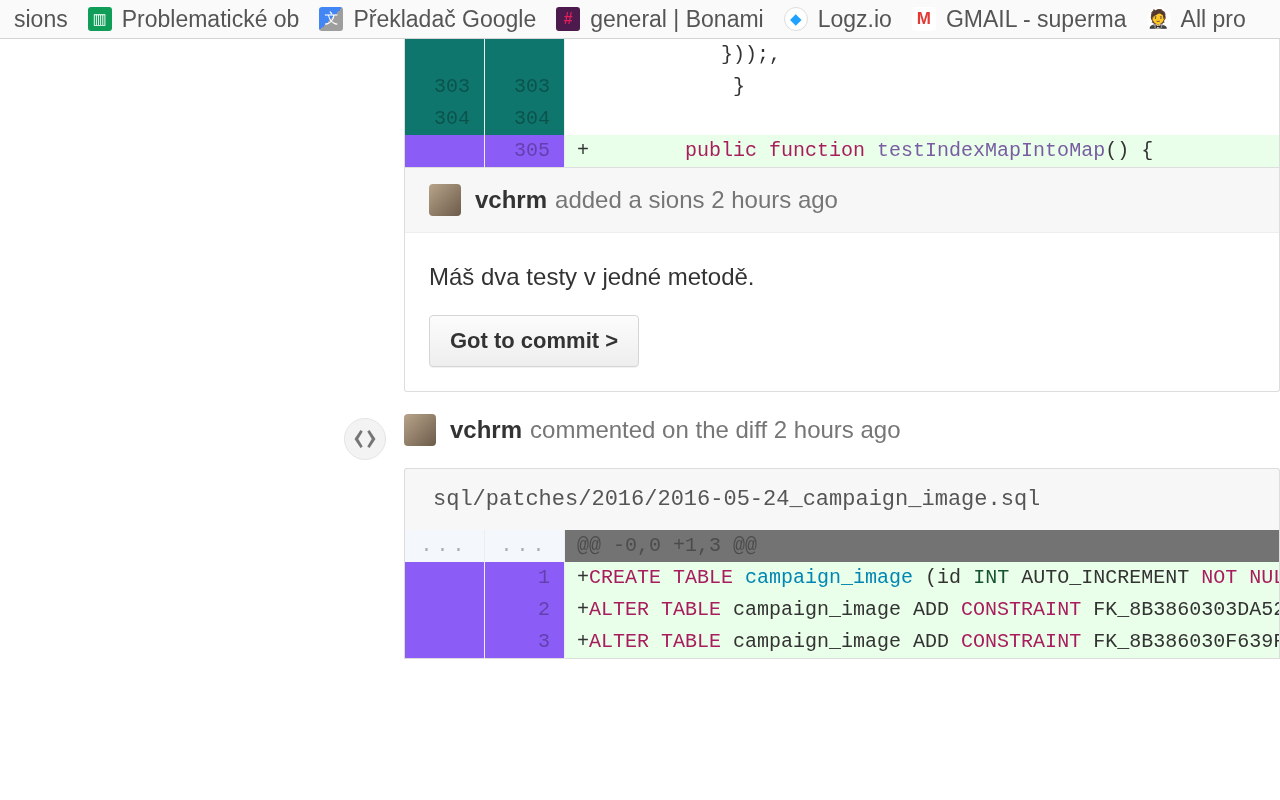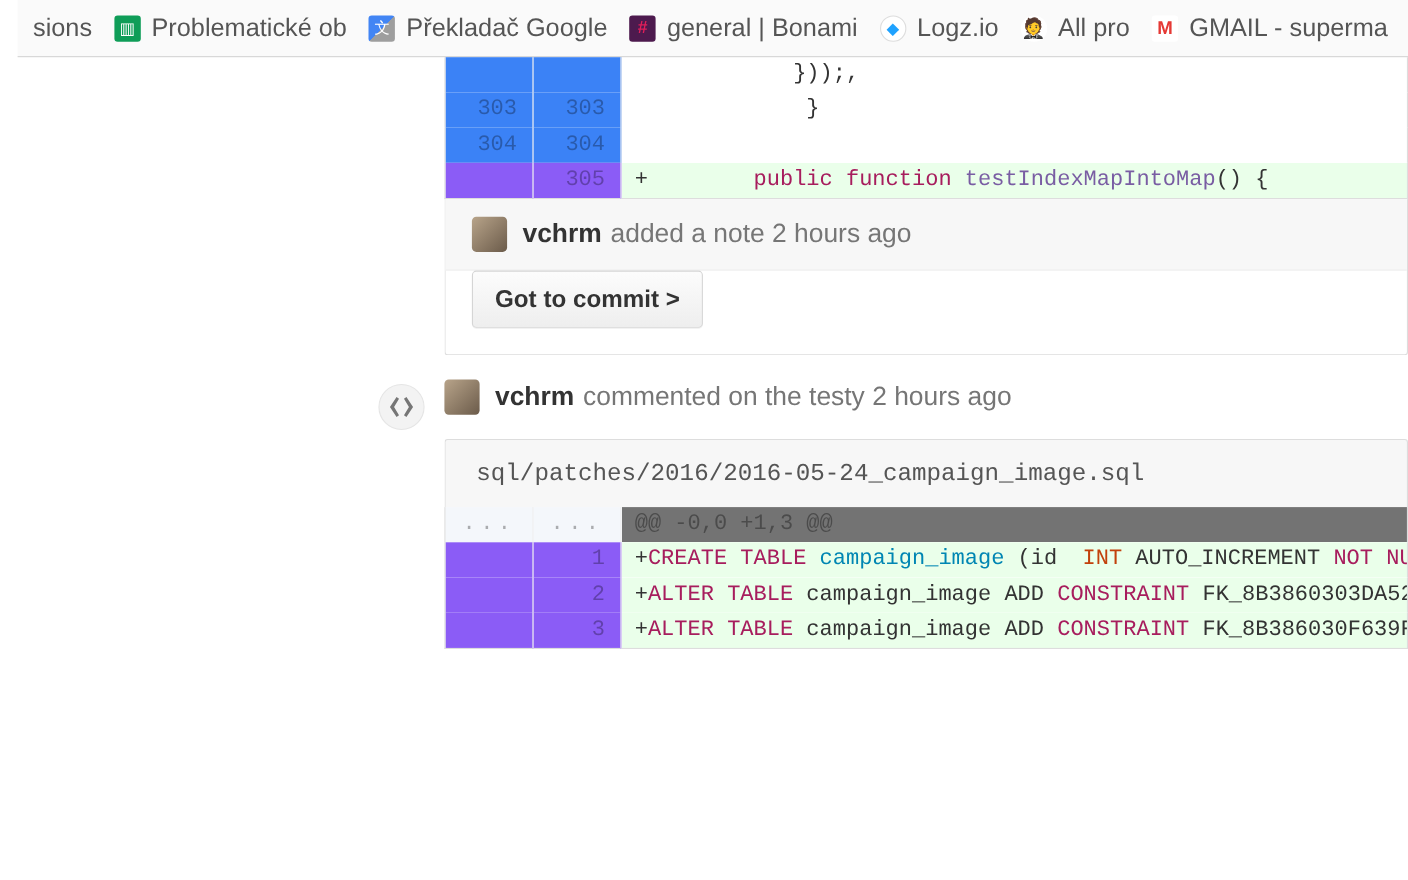--- a/index.html
+++ b/index.html
@@ -8,27 +8,26 @@
     font-size: 13px;
     color: #333;
     background: #fff;
     overflow: hidden;
   }
 
   
   .bookmarks-bar {
     display: flex;
     align-items: center;
-    height: 52px;
+    height: 39px;
     background: #fafafa;
     border-bottom: 1px solid #d4d4d4;
     padding: 0 4px;
     overflow: hidden;
     white-space: nowrap;
-    margin-left: 16px;
   }
   .bookmark {
     display: flex;
     align-items: center;
     font-size: 23px;
     color: #555;
     padding: 0 10px;
     height: 100%;
     cursor: pointer;
   }
@@ -79,39 +78,39 @@
     vertical-align: top;
   }
   .ln {
     width: 80px;
     min-width: 80px;
     text-align: right;
     color: rgba(0,0,0,0.3);
     padding-right: 14px !important;
     border-right: 1px solid #eee;
     user-select: none;
-    background: #3b82f6;
+    background: #0f766e;
   }
   .ln.sep { border-right: 1px solid #eee; }
   .code {
     white-space: pre;
     padding-left: 12px !important;
     overflow: hidden;
   }
   tr.context .code { color: #333; }
   tr.addition .ln { background: #8b5cf6; }
   tr.addition .code { background: #eaffea; }
   tr.hunk .ln { background:#f4f7fb;color:rgba(0,0,0,0.3);}
   tr.hunk .code{ background:#737373;color:rgba(0,0,0,0.35);}
 
   
   .k-kw{color:#a71d5d;}
   .k-fn{color:#795da3;}
   .k-tbl{color:#0086b3;}
-  .k-type{color:#c2410c;margin-left:11px;}
+  .k-type{color:#14532d;}
   .k-const{color:#a71d5d;}
 
   
   .inline-comment {
     border: 1px solid #ddd;
     border-top: none;
     border-radius: 0 0 3px 3px;
     margin-bottom: 22px;
     background:#fff;
   }
@@ -203,26 +202,26 @@
     </a>
     <a class="bookmark">
       <span class="favicon fv-slack"></span>
       <span class="label">general | Bonami</span>
     </a>
     <a class="bookmark">
       <span class="favicon fv-logz"></span>
       <span class="label">Logz.io</span>
     </a>
     <a class="bookmark">
+      <span class="favicon fv-gmail"></span>
+      <span class="label">GMAIL - superma</span>
+    </a>
+    <a class="bookmark">
       <span class="favicon fv-jenkins"></span>
       <span class="label">All pro</span>
-    </a>
-    <a class="bookmark">
-      <span class="favicon fv-gmail"></span>
-      <span class="label">GMAIL - superma</span>
     </a>
   </div>
 
 <div class="page">
 
   <table class="diff-table">
     <tbody id="diff1-body">
       <tr class="context">
         <td class="ln"></td>
           <td class="ln sep"></td>
@@ -243,40 +242,41 @@
           <td class="ln sep">305</td>
           <td class="code">+        <span class="k-kw">public</span> <span class="k-kw">function</span> <span class="k-fn">testIndexMapIntoMap</span>() {</td>
         </tr>
       </tbody>
   </table>
 
   <div class="inline-comment">
     <div class="inline-comment-header">
       <span class="avatar"></span>
       <a class="user">vchrm</a>
-      <span>added a note</span>
+      <span>added a sions</span>
       <span>&nbsp;</span>
       <a>2 hours ago</a>
     </div>
+    <div class="inline-comment-body">Máš dva testy v jedné metodě.</div>
     <div class="inline-comment-actions">
       <button class="btn">Got to commit &gt;</button>
     </div>
   </div>
 
 
   <div class="timeline-event">
     <span class="timeline-badge">
       <svg width="22" height="18" viewBox="0 0 14 12">
           <path fill="#767676" d="M4 0L0 6l4 6 1.5-1L2.5 6l3-5L4 0zm6 0l-1.5 1 3 5-3 5L10 12l4-6-4-6z"></path>
         </svg>
     </span>
     <div class="timeline-header">
       <span class="avatar"></span>
       <a class="user">vchrm</a>
-      <span>commented on the testy</span>
+      <span>commented on the diff</span>
       <span>&nbsp;</span>
       <a>2 hours ago</a>
     </div>
 
     <div class="file-header">sql/patches/2016/2016-05-24_campaign_image.sql</div>
 
     <table class="diff-table">
       <tbody id="diff2-body">
         <tr class="hunk">
           <td class="ln ellip">...</td>

